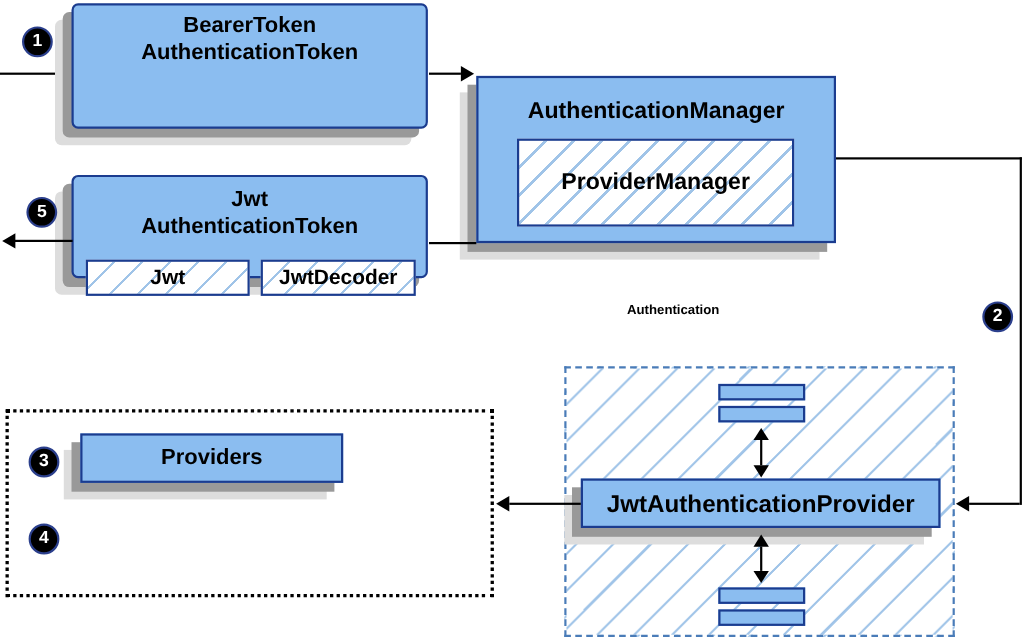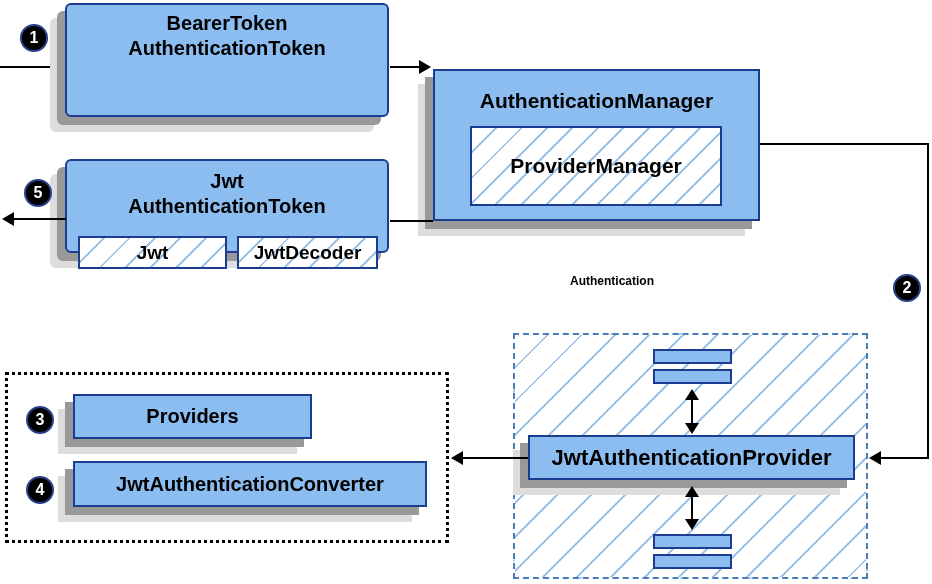--- a/index.html
+++ b/index.html
@@ -137,16 +137,15 @@
   <div class="bar" style="left:653px;top:554px;"></div>
 
   <div class="line-h" style="left:463px;top:457px;width:65px;"></div>
   <div class="tri left" style="left:451px;top:451px;"></div>
 
   <div class="group-dotted" style="left:5px;top:372px;width:444px;height:171px;"></div>
 
   <div class="node center-label" style="left:73px;top:394px;width:239px;height:45px;">Providers</div>
   <div class="badge" style="left:26px;top:406px;">3</div>
 
-  <div class="node center-label" style="left:73px;top:461px;width:354px;height:46px;">JwtAuthenticationConverter</div>
   <div class="badge" style="left:26px;top:476px;">4</div>
 
 </div>
 
 </body></html>

